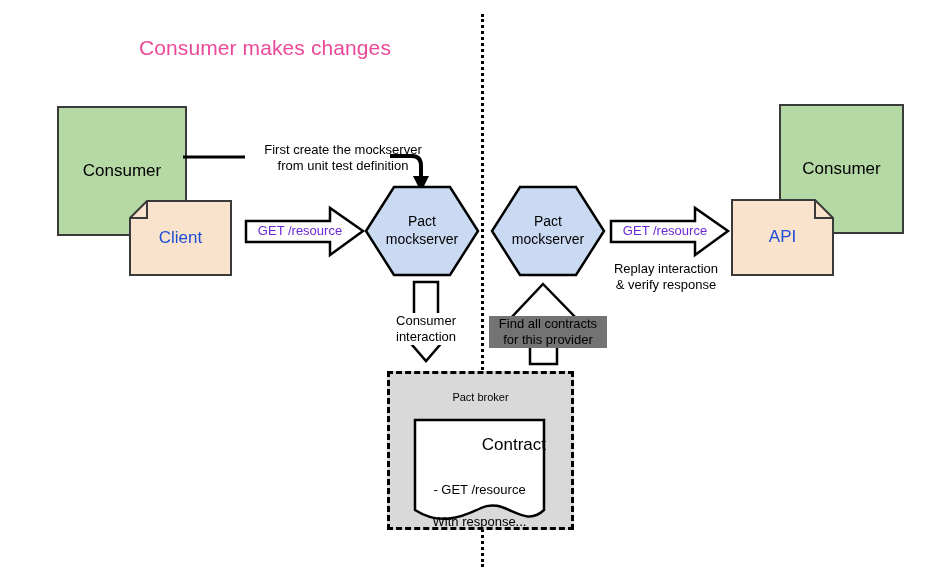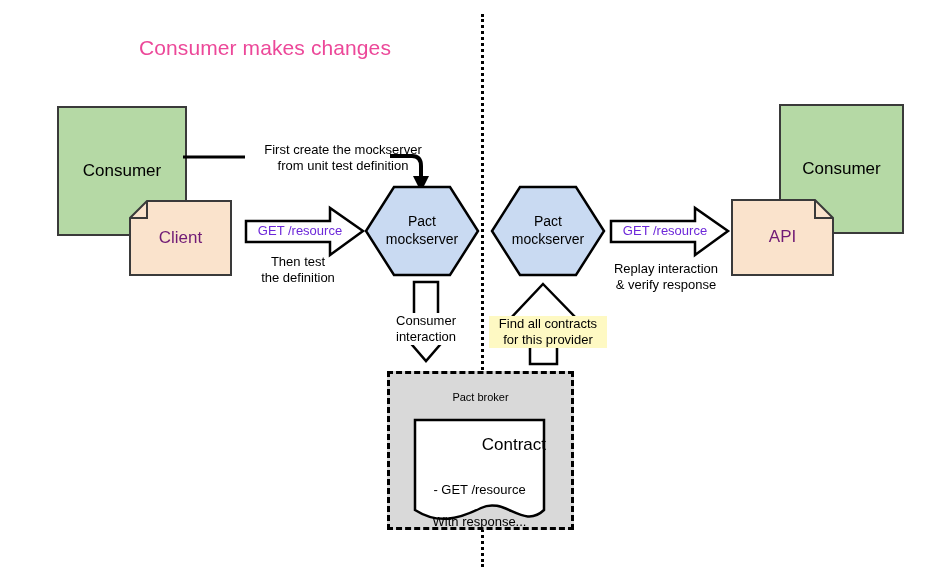--- a/index.html
+++ b/index.html
@@ -47,21 +47,21 @@
   }
   .box-green { background: #b5d9a5; }
 
   
   .note-wrap { }
   .note-label {
     position: absolute;
     width: 100%;
     text-align: center;
     font-size: 17px;
-    color: #701a75;
+    color: #1d4ed8;
   }
 
   
   .hex-label {
     position: absolute;
     width: 100%;
     text-align: center;
     font-size: 14px;
     line-height: 18px;
     color: #000;
@@ -150,24 +150,20 @@
 
   <svg class="abs" style="left:388px; top:150px;" width="52" height="44">
     <path d="M 2 6 L 24 6 Q 33 6 33 16 L 33 28" fill="none" stroke="#000" stroke-width="4" stroke-linecap="butt"></path>
     <path d="M 33 42 L 25 26 L 41 26 Z" fill="#000"></path>
   </svg>
 
   <svg class="abs" style="left:245px; top:207px;" width="120" height="50">
     <path d="M 1 14 L 85 14 L 85 1 L 118 24 L 85 48 L 85 35 L 1 35 Z" fill="#ffffff" stroke="#000000" stroke-width="2.5" stroke-linejoin="miter"></path>
   </svg>
   <div class="abs arrow-label" style="left:245px; top:223px; width:110px;">GET /resource</div>
-  <div class="abs note-text" style="left:243px; top:254px; width:110px;">
-    <div>Then test</div>
-    <div>the definition</div>
-  </div>
 
   <div class="abs" style="left:364px; top:185px; width:116px; height:92px;">
     <svg width="116" height="92" viewBox="0 0 116 92">
       <polygon points="30,2 86,2 114,46 86,90 30,90 2,46" fill="#c9daf2" stroke="#000000" stroke-width="2.5" stroke-linejoin="miter"></polygon>
     </svg>
     <div class="hex-label" style="top:27px;">
       <div>Pact</div>
       <div>mockserver</div>
     </div>
   </div>
@@ -207,21 +203,21 @@
     <path d="M 25 1 L 49 1 L 49 51 L 62 51 L 37 80 L 12 51 L 25 51 Z" fill="#ffffff" stroke="#000000" stroke-width="2.5" stroke-linejoin="miter"></path>
   </svg>
   <div class="abs note-text" style="left:383px; top:313px; width:86px; background:#ffffff;">
     <div>Consumer</div>
     <div>interaction</div>
   </div>
 
   <svg class="abs" style="left:505px; top:281px;" width="86" height="85">
     <path d="M 38 3 L 72 38 L 52 38 L 52 83 L 25 83 L 25 38 L 5 38 Z" fill="#ffffff" stroke="#000000" stroke-width="2.5" stroke-linejoin="miter"></path>
   </svg>
-  <div class="abs note-text" style="left:489px; top:316px; width:118px; background:#fef9c3;text-align:center;">
+  <div class="abs note-text" style="left:489px; top:316px; width:118px; background:#737373;text-align:center;">
     <div>Find all contracts</div>
     <div>for this provider</div>
   </div>
 
   <div class="abs broker" style="left:387px; top:371px; width:187px; height:159px;">
     <div class="broker-title" style="top:17px;">Pact broker</div>
   </div>
 
   <div class="abs" style="left:413px; top:418px; width:133px; height:106px;">
     <svg width="133" height="106" viewBox="0 0 133 106">

